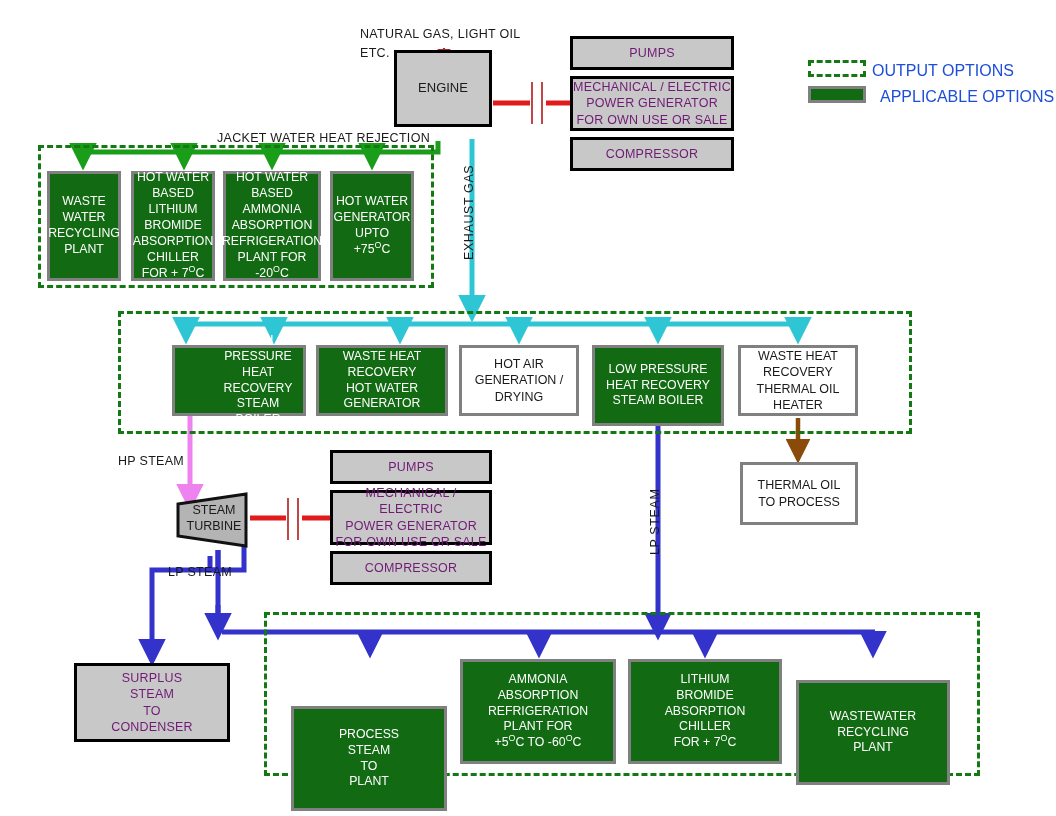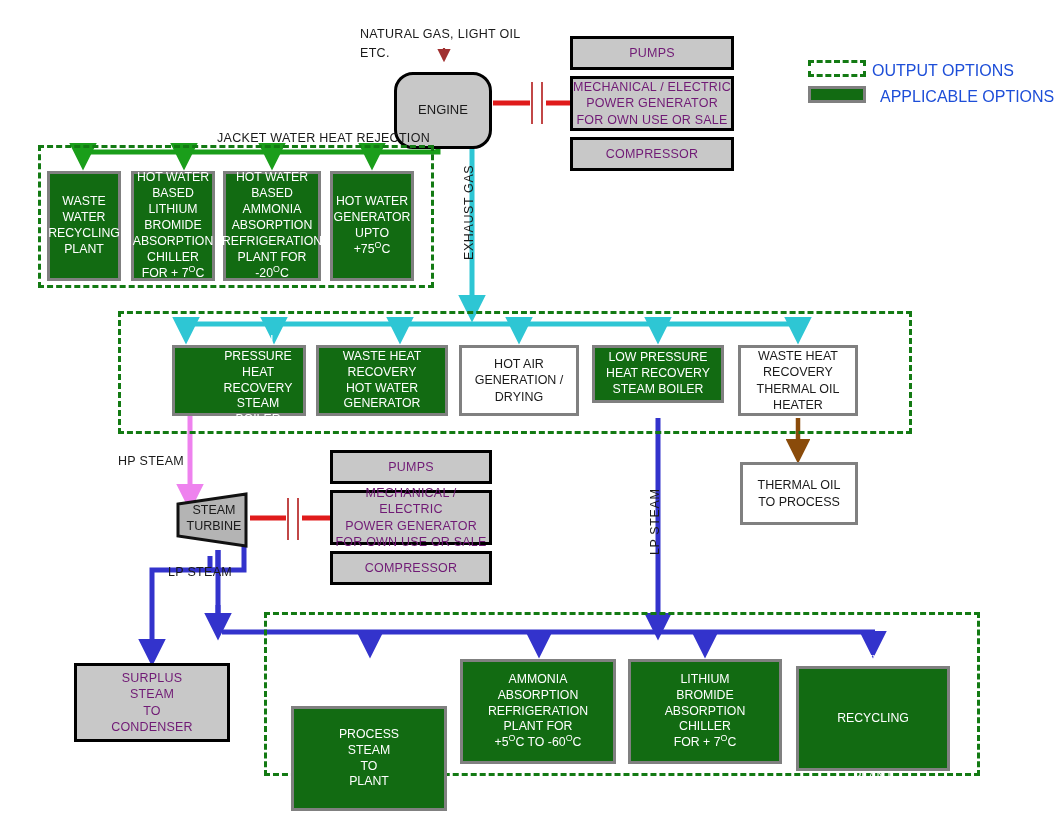--- a/index.html
+++ b/index.html
@@ -148,21 +148,21 @@
       <line x1="370" y1="632" x2="370" y2="652" marker-end="url(#ar-blue)"></line>
       <line x1="539" y1="632" x2="539" y2="652" marker-end="url(#ar-blue)"></line>
       <line x1="705" y1="632" x2="705" y2="652" marker-end="url(#ar-blue)"></line>
       <line x1="873" y1="632" x2="873" y2="652" marker-end="url(#ar-blue)"></line>
     </g>
   </svg>
 
   <div class="lbl" style="left:360px; top:27px;">NATURAL  GAS, LIGHT OIL</div>
   <div class="lbl" style="left:360px; top:46px;">ETC.</div>
 
-  <div class="box engine" style="left:394px; top:72px; width:98px; height:77px;border-radius:19px;">
+  <div class="box engine" style="left:394px; top:50px; width:98px; height:77px;">
     <span>ENGINE</span>
   </div>
 
   <div class="box grey-blk" style="left:570px; top:36px; width:164px; height:34px;">
     <span>PUMPS</span>
   </div>
 
   <div class="box grey-blk" style="left:570px; top:76px; width:164px; height:55px; flex-direction:column;">
     <span>MECHANICAL / ELECTRIC</span>
     <span>POWER  GENERATOR</span>
@@ -232,21 +232,21 @@
     <span>HOT WATER</span>
     <span>GENERATOR</span>
   </div>
 
   <div class="box white-gry" style="left:459px; top:345px; width:120px; height:71px; flex-direction:column;">
     <span>HOT AIR</span>
     <span>GENERATION  /</span>
     <span>DRYING</span>
   </div>
 
-  <div class="box green" style="left:592px; top:345px; width:132px; height:58px; flex-direction:column;">
+  <div class="box green" style="left:592px; top:345px; width:132px; height:81px; flex-direction:column;">
     <span>LOW PRESSURE</span>
     <span>HEAT  RECOVERY</span>
     <span>STEAM  BOILER</span>
   </div>
 
   <div class="box white-gry" style="left:738px; top:345px; width:120px; height:71px; flex-direction:column;">
     <span>WASTE  HEAT</span>
     <span>RECOVERY</span>
     <span>THERMAL OIL</span>
     <span>HEATER</span>
@@ -310,19 +310,19 @@
   </div>
 
   <div class="box green" style="left:628px; top:659px; width:154px; height:105px; flex-direction:column;">
     <span>LITHIUM</span>
     <span>BROMIDE</span>
     <span>ABSORPTION</span>
     <span>CHILLER</span>
     <span>FOR + 7<sup>O</sup>C</span>
   </div>
 
-  <div class="box green" style="left:796px; top:666px; width:154px; height:105px; flex-direction:column;gap:42px;">
+  <div class="box green" style="left:796px; top:680px; width:154px; height:105px; flex-direction:column;">
     <span>WASTEWATER</span>
     <span>RECYCLING</span>
     <span>PLANT</span>
   </div>
 
 </div>
 
 </body></html>

